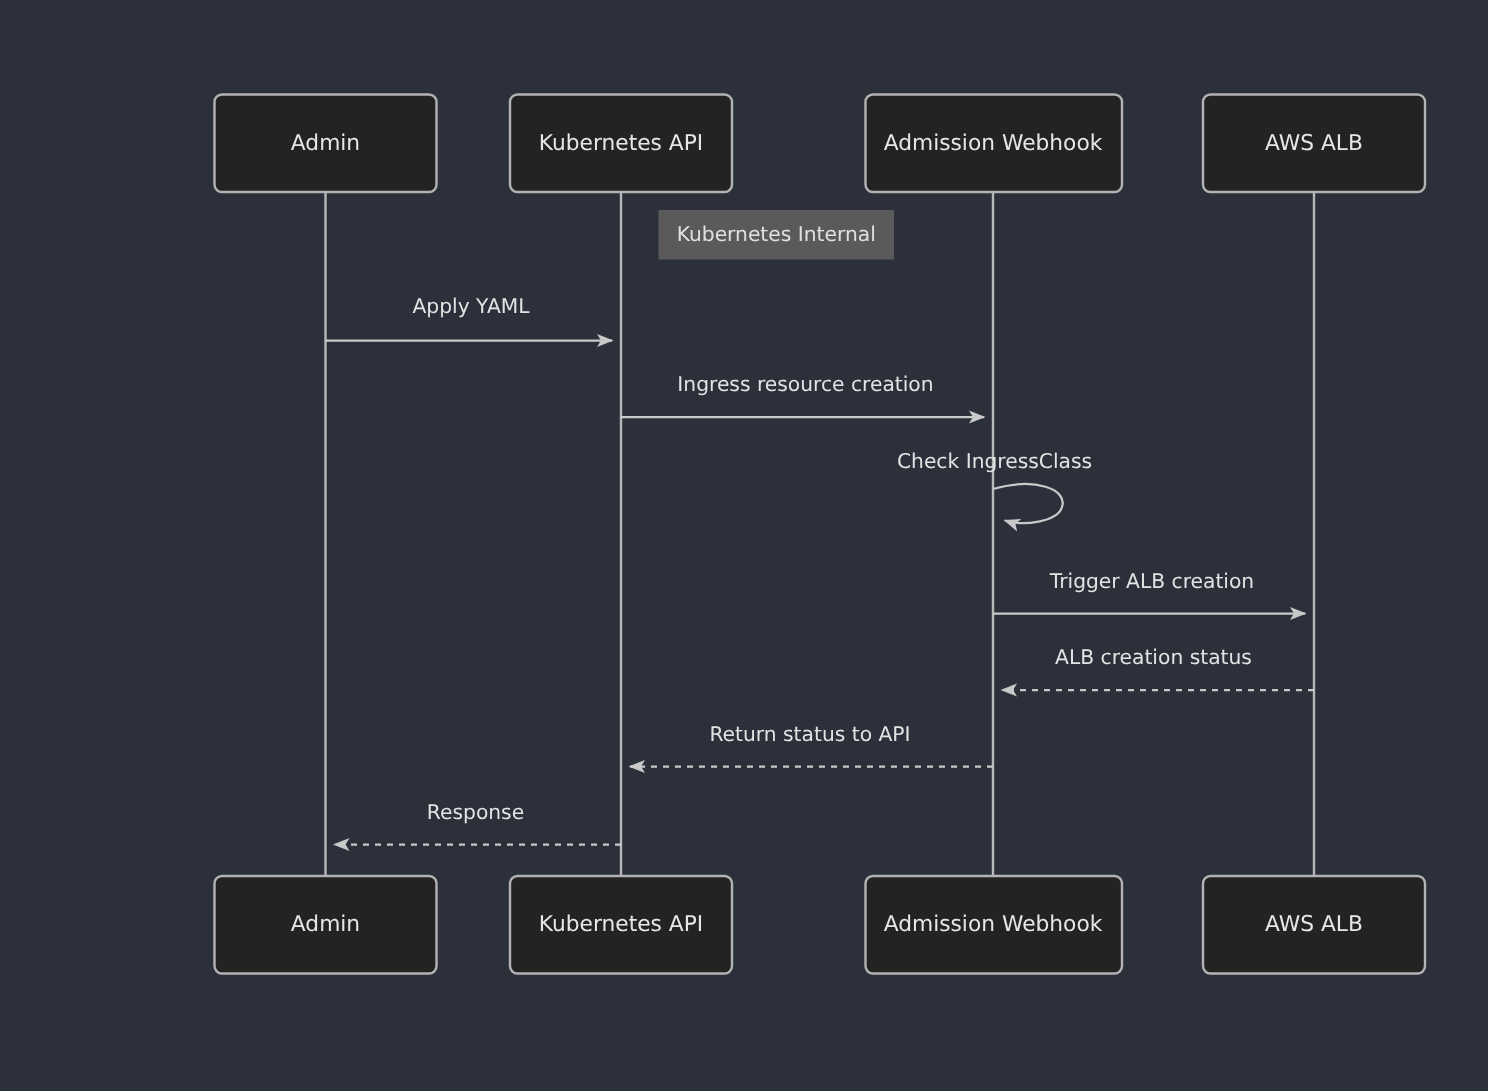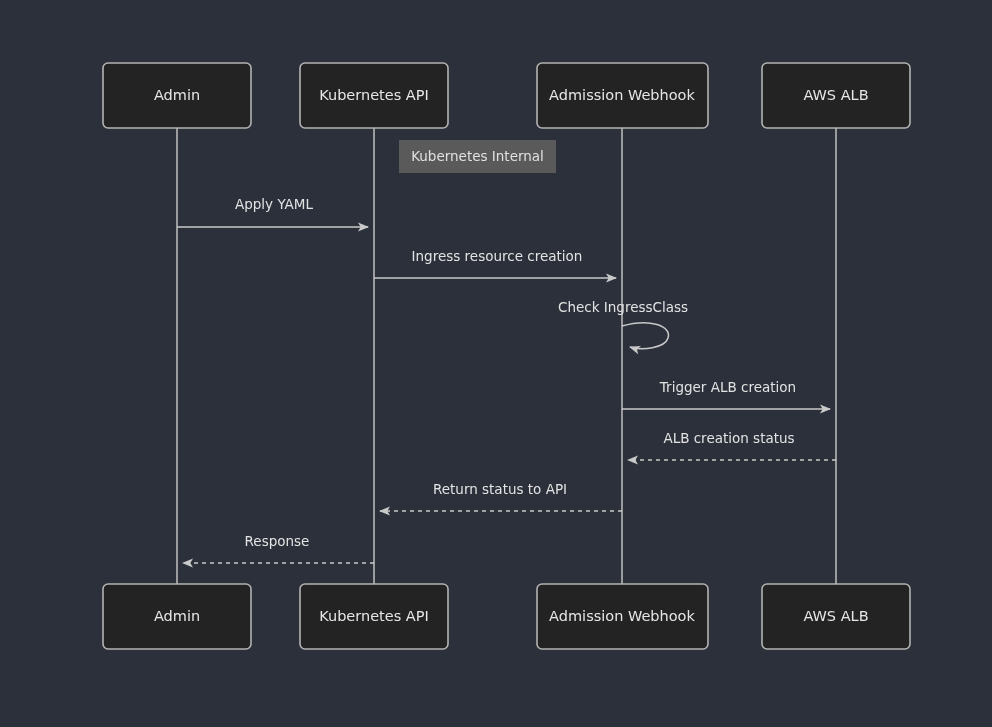--- a/index.html
+++ b/index.html
@@ -11,20 +11,21 @@
   body {
     width: 992px;
     height: 727px;
     overflow: hidden;
     font-family: "DejaVu Sans", "Liberation Sans", sans-serif;
   }
   #diagram-root {
     position: relative;
     width: 824px;
     height: 727px;
+    padding-left: 40px;
   }
   svg#sequence-diagram {
     display: block;
     width: 992px;
     height: 727px;
   }
   .participant-box rect {
     fill: #232323;
     stroke: #b3b3b3;
     stroke-width: 1.6px;

